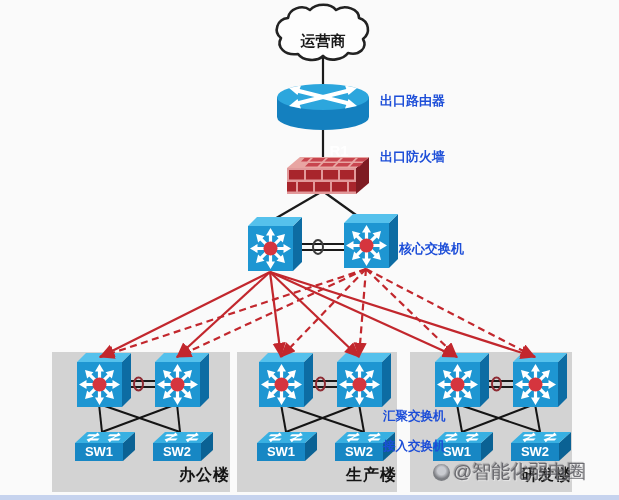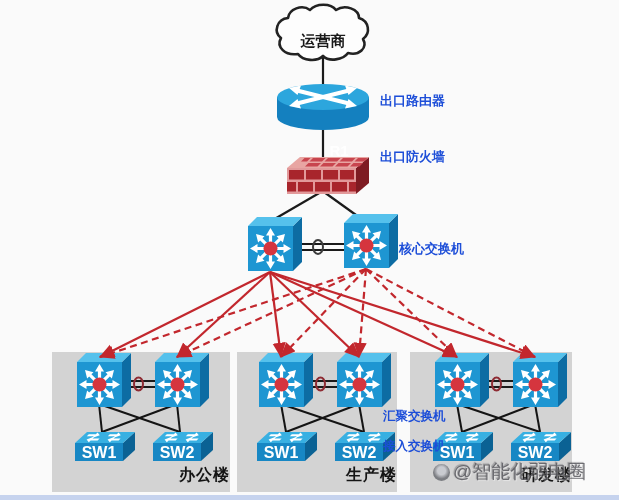--- a/index.html
+++ b/index.html
@@ -8,21 +8,21 @@
   .building{position:absolute;top:352px;height:140px;background:#d3d3d3;}
   .bname{position:absolute;bottom:6px;left:0;width:100%;text-align:right;
          font-weight:bold;font-size:16px;color:#141414;letter-spacing:1px;}
   svg.layer{position:absolute;left:0;top:0;pointer-events:none;}
   .dev{position:absolute;}
   .lbl{position:absolute;font-weight:bold;font-size:13px;color:#1d4ed8;white-space:nowrap;}
   .lbl.small{font-size:12.5px;}
   .center-txt{position:absolute;text-align:center;font-weight:bold;color:#1a1a1a;}
   .cloud-lbl{left:293px;top:24px;width:60px;font-size:15px;margin-top:8px;}
   .router-lbl{left:309px;top:110px;width:60px;font-size:15px;color:#ffffff;margin-top:32px;}
-  .sw-lbl{position:absolute;width:48px;text-align:center;font-weight:bold;font-size:16px;color:#ffffff;}
+  .sw-lbl{position:absolute;width:48px;text-align:center;font-weight:bold;font-size:13px;color:#ffffff;}
   .watermark{position:absolute;left:433px;top:456px;height:32px;display:flex;align-items:center;gap:3px;
              color:rgba(86,86,92,0.82);
              text-shadow:1px 1px 1px rgba(255,255,255,0.45), -1px -1px 1px rgba(40,40,45,0.35);}
   .wm-zh{font-weight:bold;font-size:19px;}
   .wm-av{width:17px;height:17px;border-radius:50%;
          background:radial-gradient(circle at 50% 40%, rgba(200,202,208,0.9) 0 30%, rgba(108,110,116,0.85) 60% 100%);}
   .wm-handle{font-weight:normal;font-size:19px;letter-spacing:0px;}
   .bottom-strip{position:absolute;left:0;top:495px;width:619px;height:5px;background:#c6d3ee;}
 </style>
 </head>

